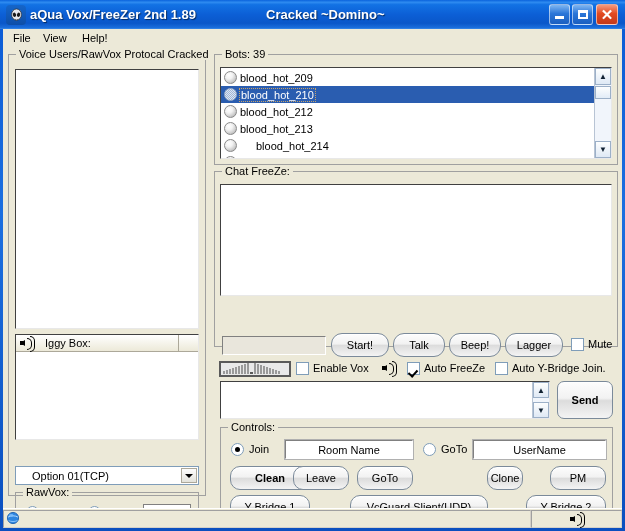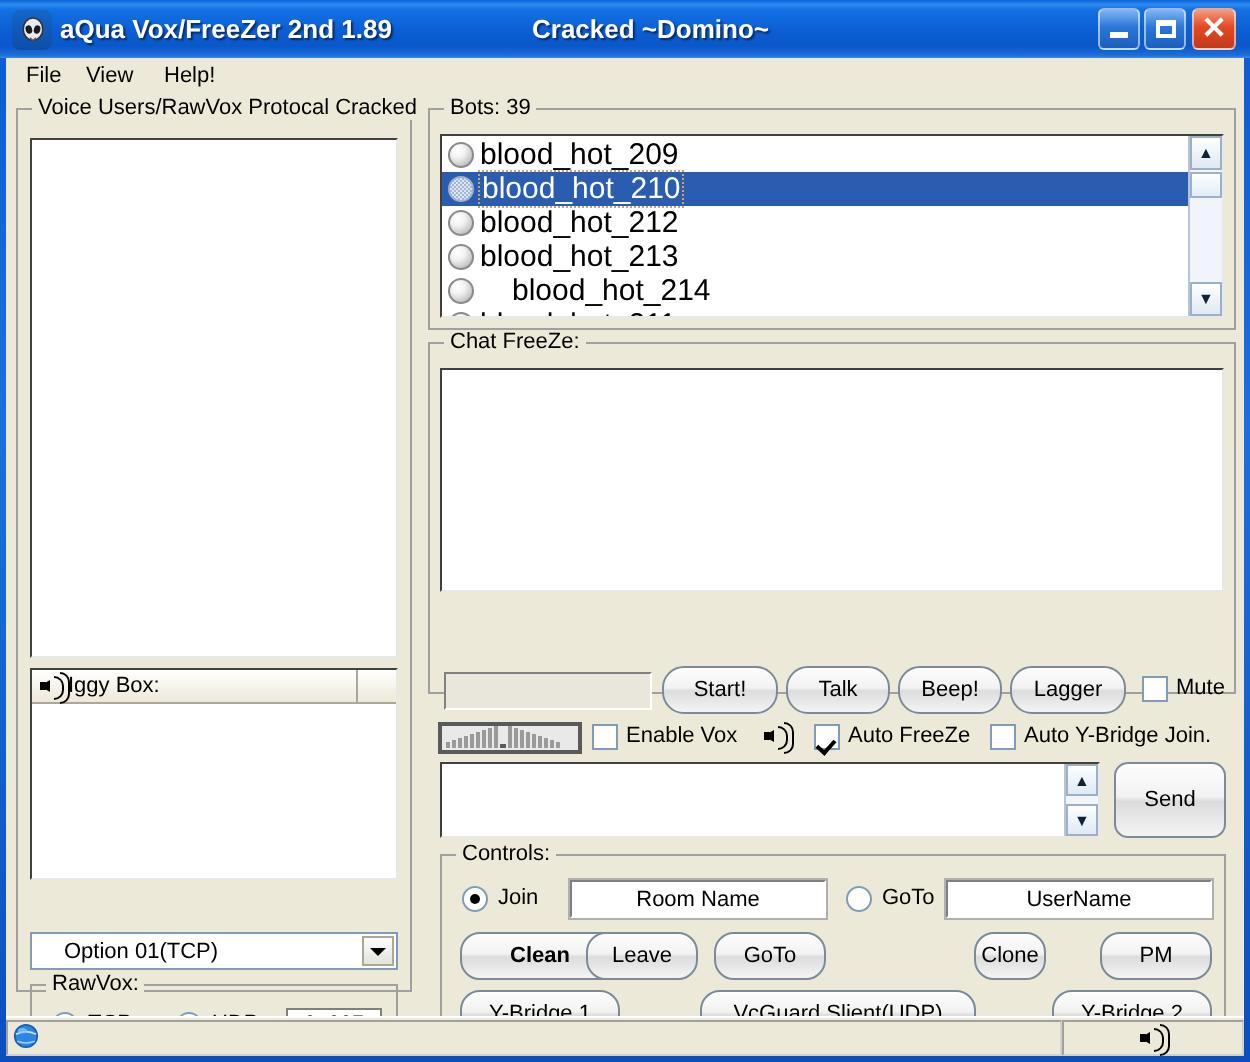--- a/index.html
+++ b/index.html
@@ -125,21 +125,21 @@
   }
   .sthumb{
     position:absolute;left:0;width:16px;
     background:linear-gradient(to bottom,#fdfefe,#e2ecf7);
     border:1px solid #9cb0c8;box-sizing:border-box;cursor:default;
   }
 
   
   .botrow{
     position:absolute;left:0;height:17px;width:100%;
-    display:flex;align-items:center;font-size:15px;color:#000;cursor:default;
+    display:flex;align-items:center;font-size:11px;color:#000;cursor:default;
   }
   .botrow.sel{background:#2a5db0;color:#fff;}
   .botrow.sel .botname{outline:1px dotted #c8a46a;outline-offset:0px;padding:0 1px;}
   .sphere{
     width:13px;height:13px;border-radius:50%;margin:0 3px 0 3px;flex:none;
     background:radial-gradient(circle at 35% 30%, #ffffff 0%, #f2f2f2 35%, #c9c9c9 70%, #9b9b9b 100%);
     border:1px solid #8a8a8a;box-sizing:border-box;
   }
   .botrow.sel .sphere{
     background:
@@ -269,21 +269,21 @@
 
     <div class="sunken2" style="position:absolute;left:12px;top:305px;width:184px;height:106px;">
       <div class="lvhead">
         <div class="lvcol" style="width:163px;">
           <span class="spk">
               <i></i>
               <u></u>
               <b></b>
               <s></s>
             </span>
-          <span style="margin-left:0;">Iggy Box:</span>
+          <span style="margin-left:11px;">Iggy Box:</span>
         </div>
         <div class="lvcol" style="width:19px;border-right:none;"></div>
       </div>
     </div>
 
     <div class="combo" style="left:12px;top:437px;width:184px;height:19px;">
       <span>Option 01(TCP)</span>
       <span class="arw">
           <i class="tri-d"></i>
         </span>
@@ -382,21 +382,21 @@
     <div class="lbl" style="left:421px;top:333px;">Auto FreeZe</div>
     <div class="cbx" style="left:492px;top:333px;"></div>
     <div class="lbl" style="left:509px;top:333px;">Auto Y-Bridge Join.</div>
 
     <div class="sunken2" style="position:absolute;left:217px;top:352px;width:330px;height:38px;overflow:hidden;">
       <div class="sbar" style="right:0;top:0;height:36px;background:#f1f5fb;">
         <div class="sarrow" style="top:0;height:16px;">▲</div>
         <div class="sarrow" style="bottom:0;height:16px;">▼</div>
       </div>
     </div>
-    <div class="xpbtn" style="left:554px;top:352px;width:56px;height:38px;border-radius:7px;">Send</div>
+    <div class="xpbtn" style="left:554px;top:352px;width:56px;height:38px;border-radius:7px;font-weight:bold;">Send</div>
 
     <div class="group" style="left:217px;top:398px;width:393px;height:97px;">
       <div class="glabel">Controls:</div>
     </div>
 
     <div class="rad on" style="left:228px;top:414px;"></div>
     <div class="lbl" style="left:246px;top:414px;">Join</div>
     <div class="txtinput" style="left:282px;top:411px;width:128px;height:19px;">Room Name</div>
 
     <div class="rad" style="left:420px;top:414px;"></div>

